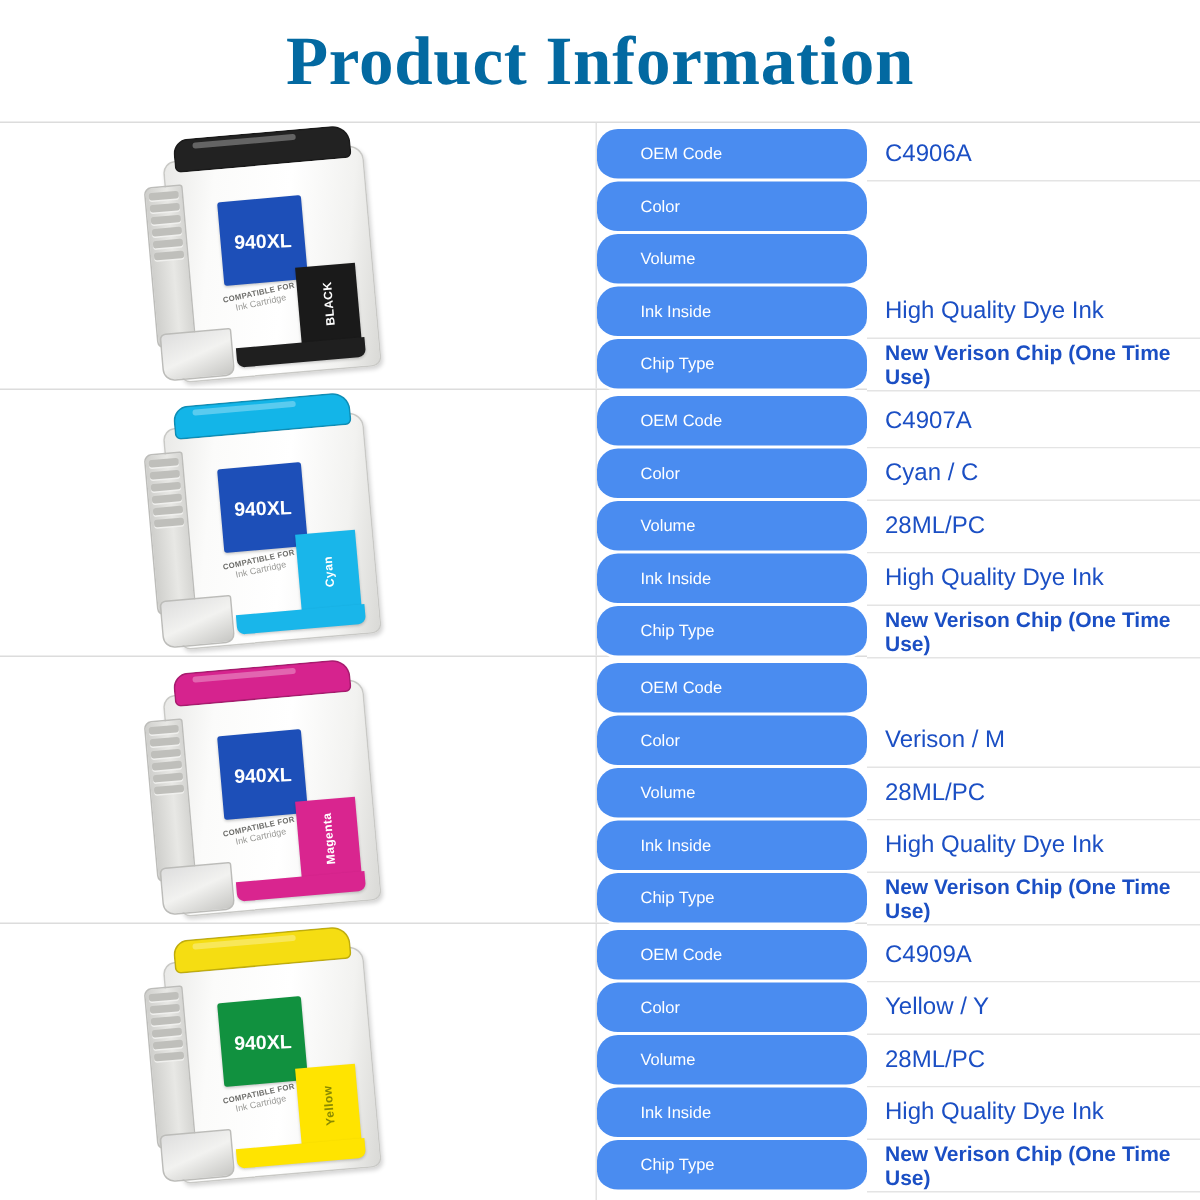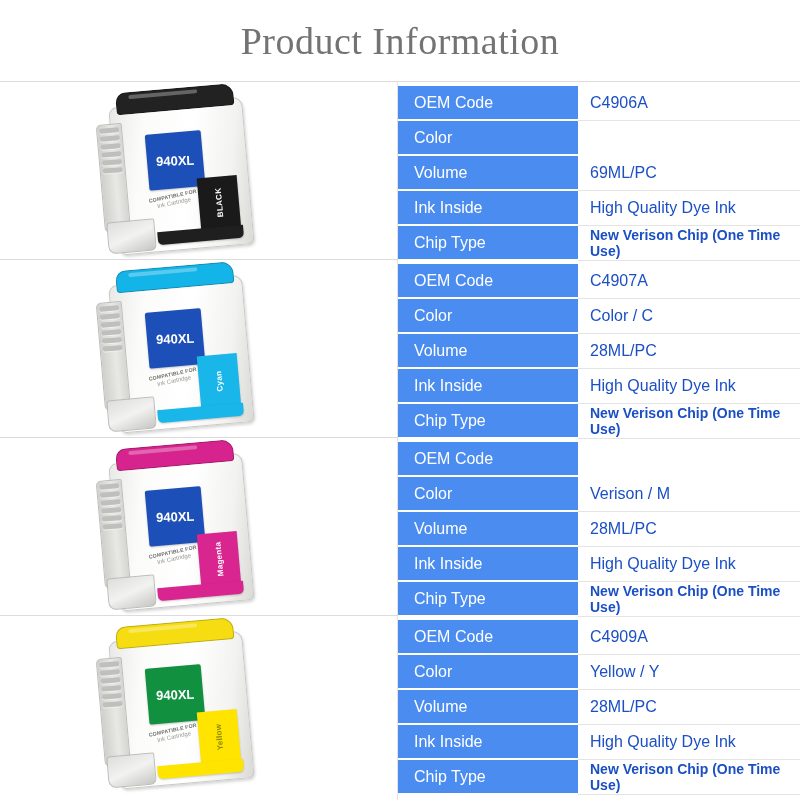--- a/index.html
+++ b/index.html
@@ -27,23 +27,23 @@
     width: 800px;
     height: 82px;
     display: flex;
     align-items: center;
     justify-content: center;
     border-bottom: 1px solid #dcdcdc;
     box-sizing: border-box;
   }
   .title-text {
     font-family: "Liberation Serif", serif;
-    font-size: 38px;
-    font-weight: 400;
-    color: #737373;
+    font-size: 46px;
+    font-weight: 700;
+    color: #0369a1;
     letter-spacing: 0.5px;
     line-height: 1;
   }
 
   
   .block {
     position: absolute;
     left: 0;
     width: 800px;
     height: 178px;
@@ -232,26 +232,27 @@
   .spec-row {
     display: flex;
     align-items: stretch;
     height: 35px;
     margin-bottom: 0px;
   }
   .spec-label {
     flex: 0 0 180px;
     background: #4a8cf0;
     color: #ffffff;
-    font-size: 16px;
+    font-size: 11px;
     display: flex;
     align-items: center;
-    padding-left: 16px;
+    padding-left: 29px;
     box-sizing: border-box;
     border-bottom: 2px solid #ffffff;
+    border-radius: 14px;
   }
   .spec-value {
     flex: 1 1 auto;
     color: #1b4fc4;
     font-size: 16px;
     display: flex;
     align-items: center;
     padding-left: 12px;
     box-sizing: border-box;
     border-bottom: 1px solid #e4e4e4;
@@ -301,21 +302,20 @@
     <div class="spec-col">
       <div class="spec-row">
         <div class="spec-label">OEM Code</div>
         <div class="spec-value">C4906A</div>
       </div>
       <div class="spec-row">
         <div class="spec-label">Color</div>
       </div>
       <div class="spec-row">
         <div class="spec-label">Volume</div>
-        <div class="spec-value">69ML/PC</div>
       </div>
       <div class="spec-row">
         <div class="spec-label">Ink Inside</div>
         <div class="spec-value">High Quality Dye Ink</div>
       </div>
       <div class="spec-row">
         <div class="spec-label">Chip Type</div>
         <div class="spec-value small">New Verison Chip (One Time Use)</div>
       </div>
     </div>
@@ -348,21 +348,21 @@
         <div class="cart-foot" style="background:#19b6ea"></div>
       </div>
     </div>
     <div class="spec-col">
       <div class="spec-row">
         <div class="spec-label">OEM Code</div>
         <div class="spec-value">C4907A</div>
       </div>
       <div class="spec-row">
         <div class="spec-label">Color</div>
-        <div class="spec-value">Color / C</div>
+        <div class="spec-value">Cyan / C</div>
       </div>
       <div class="spec-row">
         <div class="spec-label">Volume</div>
         <div class="spec-value">28ML/PC</div>
       </div>
       <div class="spec-row">
         <div class="spec-label">Ink Inside</div>
         <div class="spec-value">High Quality Dye Ink</div>
       </div>
       <div class="spec-row">

